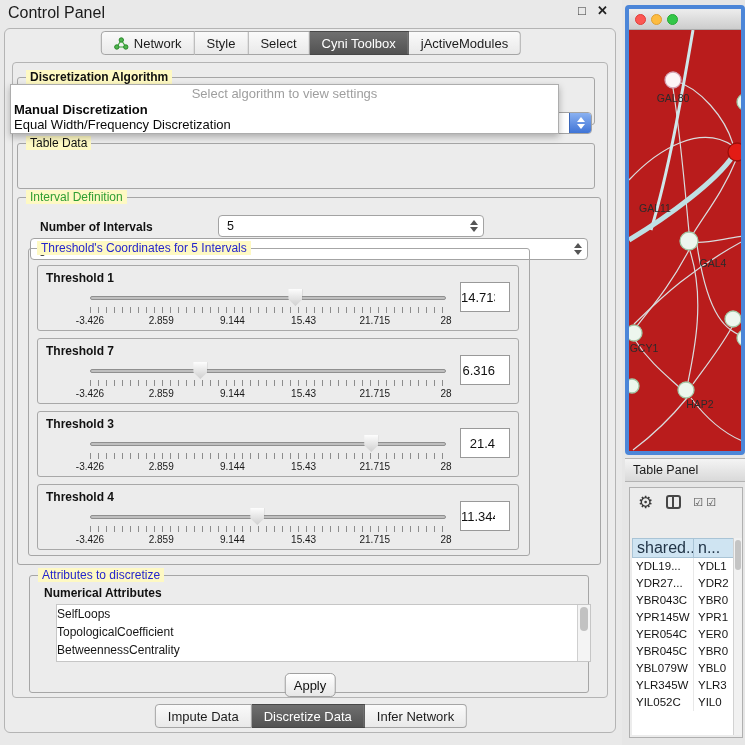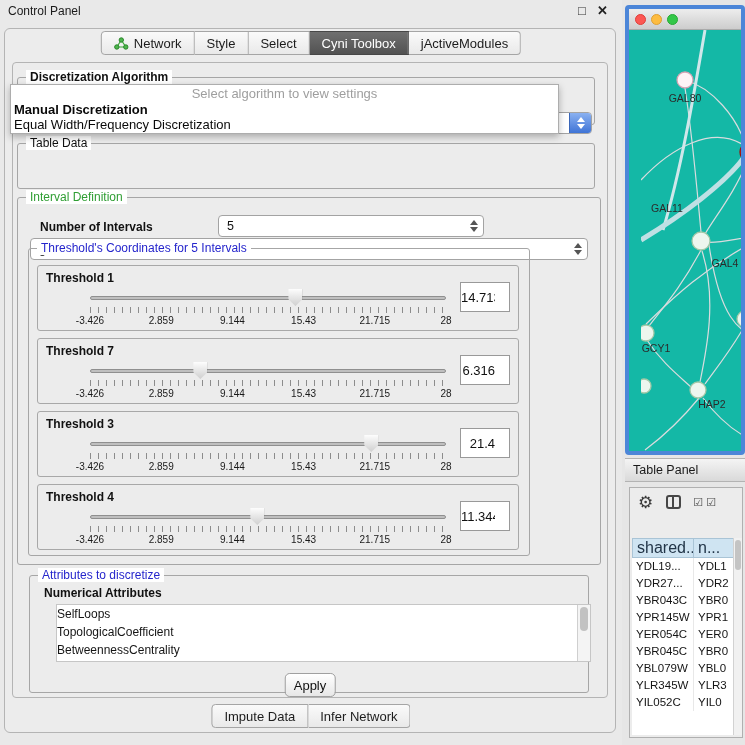--- a/index.html
+++ b/index.html
@@ -2,41 +2,41 @@
 <html><head>
 <meta charset="utf-8">
 <style>
   * { box-sizing: border-box; margin: 0; padding: 0; }
   html,body { width:745px; height:745px; overflow:hidden; }
   body { font-family:"Liberation Sans", sans-serif; background:#e6e6e6; position:relative; }
   .root { position:absolute; inset:0; }
 
   
   .cp-region { position:absolute; left:0; top:0; width:622px; height:745px; background:#e9e9e9; }
-  .cp-title { position:absolute; left:8px; top:4px; font-size:12px; color:#1b1b1b; }
+  .cp-title { position:absolute; left:8px; top:4px; font-size:16px; color:#1b1b1b; }
   .float-btn { position:absolute; left:578px; top:3px; font-size:13px; color:#333; cursor:default; }
   .close-btn { position:absolute; left:597px; top:3px; font-size:13px; font-weight:bold; color:#222; cursor:default; }
 
   .outer-panel { position:absolute; left:4px; top:28px; width:612px; height:705px;
                  border:1px solid #b4b4b4; border-radius:6px; background:#ececec; }
 
   .tabstrip { position:absolute; display:flex; z-index:6; }
   .top-tabs { top:31px; left:50%; transform:translateX(-50%); }
   .bottom-tabs { top:704px; left:50%; transform:translateX(-50%); }
   .tab { height:24px; display:flex; align-items:center; gap:5px; padding:0 12px; font-size:13px; color:#1c1c1c;
          background:linear-gradient(#fafafa,#e9e9e9); border:1px solid #a5a5a5; border-left:none; white-space:nowrap; cursor:default; }
   .tab:first-child { border-left:1px solid #a5a5a5; border-radius:4px 0 0 4px; }
   .tab:last-child { border-radius:0 4px 4px 0; }
   .tab.selected { background:linear-gradient(#6f6f6f,#525252); color:#ffffff; border-color:#474747; }
 
   .inner-panel { position:absolute; left:12px; top:62px; width:596px; height:636px;
                  border:1px solid #b4b4b4; border-radius:4px; background:#ececec; }
 
   .group { position:absolute; border:1px solid #a6a6a6; border-radius:3px; }
-  .legend { position:absolute; top:-8px; left:8px; background:#ffffff; padding:0 4px; font-size:12px; color:#111; white-space:nowrap; }
+  .legend { position:absolute; top:-8px; left:8px; background:#fef9c3; padding:0 4px; font-size:12px; color:#111; white-space:nowrap; }
   .legend.bold { font-weight:bold; }
   .legend.green { color:#2f9e33; }
   .legend.blue { color:#2525cc; }
   .bold-label { font-weight:bold; font-size:12px; color:#111; }
 
   .combo { position:absolute; height:22px; background:#ffffff; border:1px solid #a3a3a3; border-radius:4px;
            display:flex; align-items:center; cursor:default; }
   .combo-value { flex:1; font-size:12.5px; color:#111; padding-left:8px; overflow:hidden; white-space:nowrap; }
   .combo-arrows { width:18px; display:flex; flex-direction:column; align-items:center; gap:2px; }
   .tri-up { width:0; height:0; border-left:4px solid transparent; border-right:4px solid transparent; border-bottom:5px solid #555; }
@@ -95,21 +95,21 @@
 
   
   .net-window { position:absolute; left:625px; top:5px; width:120px; height:450px;
                 border:4px solid #4c86d8; border-radius:4px; background:#ffffff; overflow:hidden; }
   .net-titlebar { height:21px; background:linear-gradient(#ededed,#cdcdcd); border-bottom:1px solid #aaa;
                   display:flex; align-items:center; gap:5px; padding-left:6px; }
   .light { width:11px; height:11px; border-radius:50%; }
   .light.red { background:#fc5753; border:1px solid #df3e39; }
   .light.yellow { background:#fdbc40; border:1px solid #de9f34; }
   .light.green { background:#33c748; border:1px solid #27aa35; }
-  .net-canvas { position:relative; width:100%; height:421px; background:#14b8a6;padding-left:12px; }
+  .net-canvas { position:relative; width:100%; height:421px; background:#b91c1c; }
 
   
   .tp-header { position:absolute; left:625px; top:458px; width:120px; height:24px;
                background:linear-gradient(#f4f4f4,#d9d9d9); border-top:1px solid #b3b3b3; border-bottom:1px solid #b3b3b3;
                font-size:12.5px; color:#1a1a1a; line-height:23px; padding-left:8px; }
   .tp-body { position:absolute; left:629px; top:487px; width:114px; height:251px;
              background:#ececec; border:1px solid #b0b0b0; overflow:hidden; }
   .tp-toolbar { position:absolute; left:0; top:0; right:0; height:28px; display:flex; align-items:center; }
   .gear { font-size:17px; color:#3a3a3a; margin-left:8px; line-height:1; }
   .col-icon { width:15px; height:14px; border:2px solid #474747; border-radius:3px; margin-left:13px; position:relative; }
@@ -296,20 +296,23 @@
 
     <div class="dropdown-overlay">
       <div class="dd-header">Select algorithm to view settings</div>
       <div class="dd-item bold">Manual Discretization</div>
       <div class="dd-item">Equal Width/Frequency Discretization</div>
     </div>
 
     <div class="tabstrip bottom-tabs">
       <div class="tab">
           <span>Impute Data</span>
+        </div>
+      <div class="tab selected">
+          <span>Discretize Data</span>
         </div>
       <div class="tab">
           <span>Infer Network</span>
         </div>
     </div>
   </div>
 
   <div class="net-window">
     <div class="net-titlebar">
       <span class="light red"></span>

